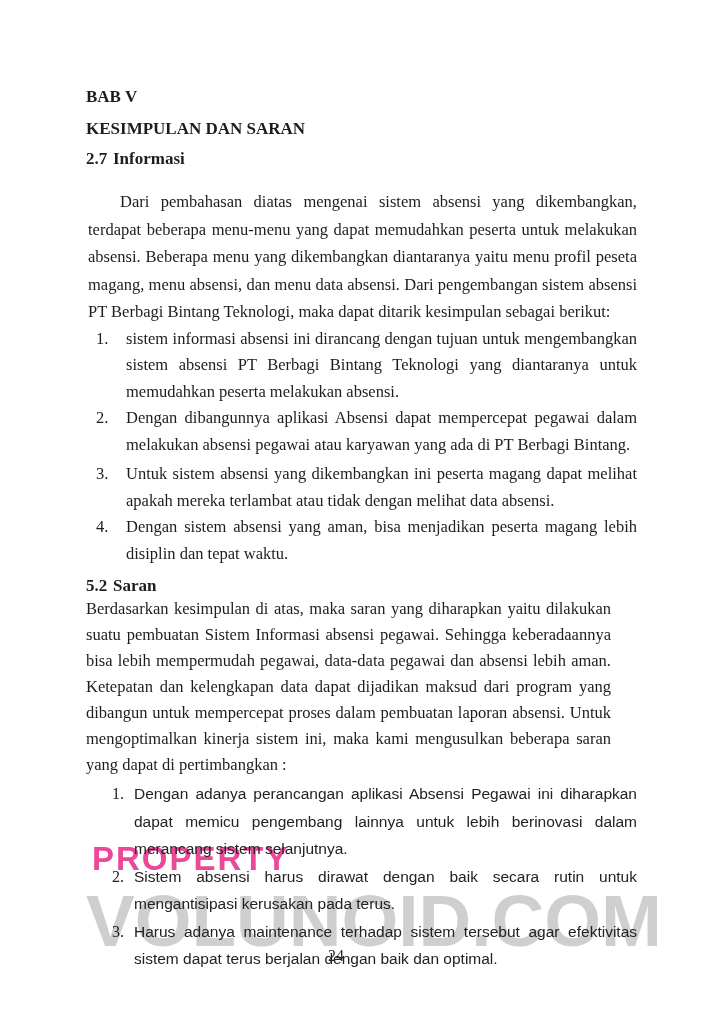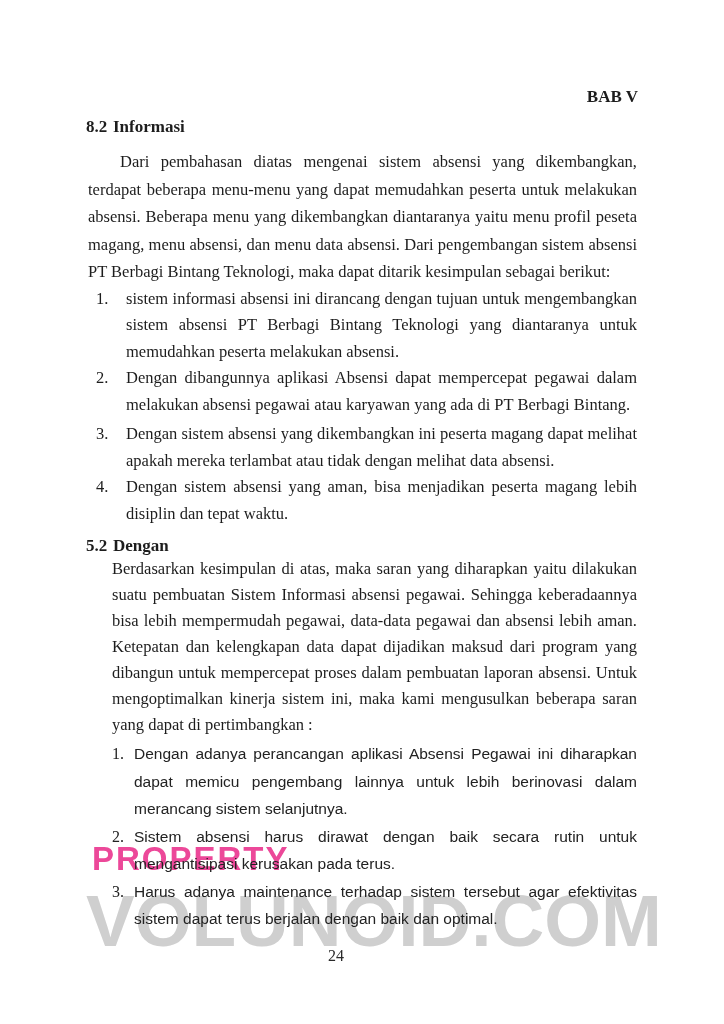--- a/index.html
+++ b/index.html
@@ -26,38 +26,38 @@
     font-family:"Liberation Sans", sans-serif;
     font-weight:bold; font-size:73px; letter-spacing:0px;
     color:#cfcfcf; line-height:73px;
     user-select:none; white-space:nowrap;
   }
   
   .content {
     position:absolute; left:86px; top:86px; width:552px; z-index:1;
   }
   .chapter-title, .chapter-subtitle {
-    text-align:right; font-weight:bold; font-size:17px; line-height:21px;
+    text-align:left; font-weight:bold; font-size:17px; line-height:21px;
   }
   .chapter-subtitle { margin-top:11px; }
   .section-heading {
     display:flex; font-weight:bold; font-size:17px; line-height:21px;
     margin-top:9px;
   }
   .section-heading .sec-num { width:27px; flex:0 0 27px; }
   .heading-2 { margin-top:0; }
   .para {
     font-size:16.5px; text-align:justify; 
   }
   .para-1 {
-    margin-top:11px; margin-left:2px; width:549px;
+    margin-top:19px; margin-left:2px; width:549px;
     line-height:27.5px; text-indent:32px;
   }
   .para-2 {
-    margin-left:26px; width:525px; line-height:26px;
+    width:525px; line-height:26px;
   }
   .olist { list-style:none; }
   .olist .li { display:flex; text-align:justify; }
   .olist .li .marker { flex:none; }
   .olist .li .li-text { flex:1; }
   .list-1 {
     margin-left:10px; width:541px;
     font-size:16.5px; line-height:26.5px;
   }
   .list-1 .li .marker { width:30px; }
@@ -79,50 +79,51 @@
 <body>
 
 <div class="page">
 
   <div class="wm-small">PROPERTY</div>
   <div class="wm-large">VOLUNOID.COM</div>
 
   <div class="content">
 
     <div class="chapter-title">BAB V</div>
+    <div class="chapter-subtitle">KESIMPULAN DAN SARAN</div>
 
     <div class="section-heading" style="margin-top:9px;">
-      <span class="sec-num">8.2</span>
+      <span class="sec-num">2.7</span>
       <span class="sec-title">Informasi</span>
     </div>
 
     <p class="para para-1">Dari pembahasan diatas mengenai sistem absensi yang dikembangkan, terdapat beberapa menu-menu yang dapat memudahkan peserta untuk melakukan absensi. Beberapa menu yang dikembangkan diantaranya yaitu menu profil peseta magang, menu absensi, dan menu data absensi.  Dari pengembangan sistem absensi PT Berbagi Bintang Teknologi, maka dapat ditarik kesimpulan sebagai berikut:</p>
 
     <div class="olist list-1">
       <div class="li">
         <span class="marker">1.</span>
         <span class="li-text">sistem informasi absensi ini dirancang dengan tujuan untuk mengembangkan sistem absensi PT Berbagi Bintang Teknologi yang diantaranya untuk memudahkan peserta melakukan absensi.</span>
       </div>
       <div class="li">
         <span class="marker">2.</span>
         <span class="li-text">Dengan dibangunnya aplikasi Absensi dapat mempercepat pegawai dalam melakukan absensi pegawai atau karyawan yang ada di PT Berbagi Bintang.</span>
       </div>
       <div class="li li-gap">
         <span class="marker">3.</span>
-        <span class="li-text">Dengan sistem absensi yang dikembangkan ini peserta magang dapat melihat apakah mereka terlambat atau tidak dengan melihat data absensi.</span>
+        <span class="li-text">Untuk sistem absensi yang dikembangkan ini peserta magang dapat melihat apakah mereka terlambat atau tidak dengan melihat data absensi.</span>
       </div>
       <div class="li">
         <span class="marker">4.</span>
         <span class="li-text">Dengan sistem absensi yang aman, bisa menjadikan peserta magang lebih disiplin dan tepat waktu.</span>
       </div>
     </div>
 
     <div class="section-heading heading-2" style="margin-top:8px;">
       <span class="sec-num">5.2</span>
-      <span class="sec-title">Dengan</span>
+      <span class="sec-title">Saran</span>
     </div>
 
     <p class="para para-2">Berdasarkan kesimpulan di atas, maka saran yang diharapkan yaitu dilakukan suatu pembuatan Sistem Informasi absensi pegawai. Sehingga keberadaannya bisa lebih mempermudah pegawai, data-data pegawai dan absensi lebih aman. Ketepatan dan kelengkapan data dapat dijadikan maksud dari program yang dibangun untuk mempercepat proses dalam pembuatan laporan absensi. Untuk mengoptimalkan kinerja sistem ini, maka kami mengusulkan beberapa saran yang dapat di pertimbangkan :</p>
 
     <div class="olist list-2" style="margin-top:2px;">
       <div class="li">
         <span class="marker">1.</span>
         <span class="li-text">Dengan adanya perancangan aplikasi Absensi Pegawai ini diharapkan dapat memicu pengembang lainnya untuk lebih berinovasi dalam merancang sistem selanjutnya.</span>
       </div>
       <div class="li">

